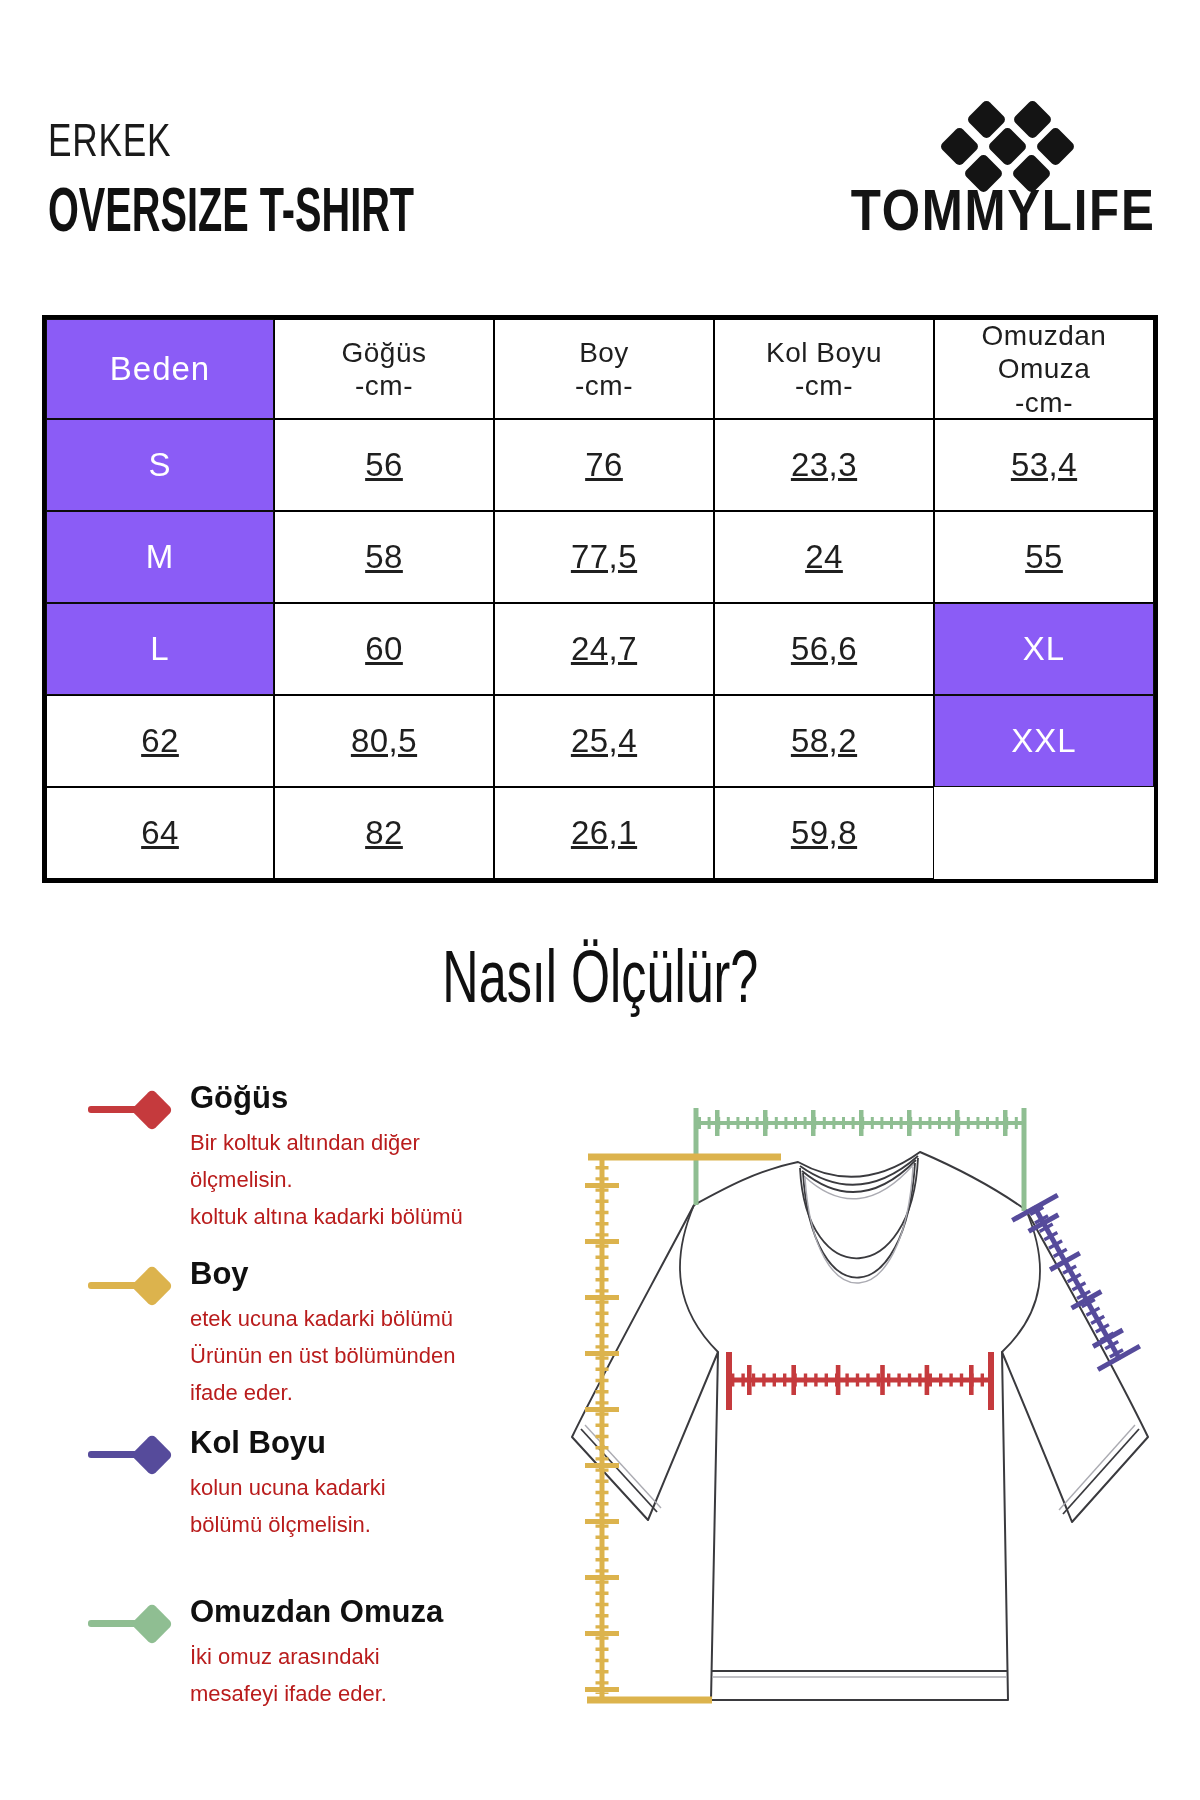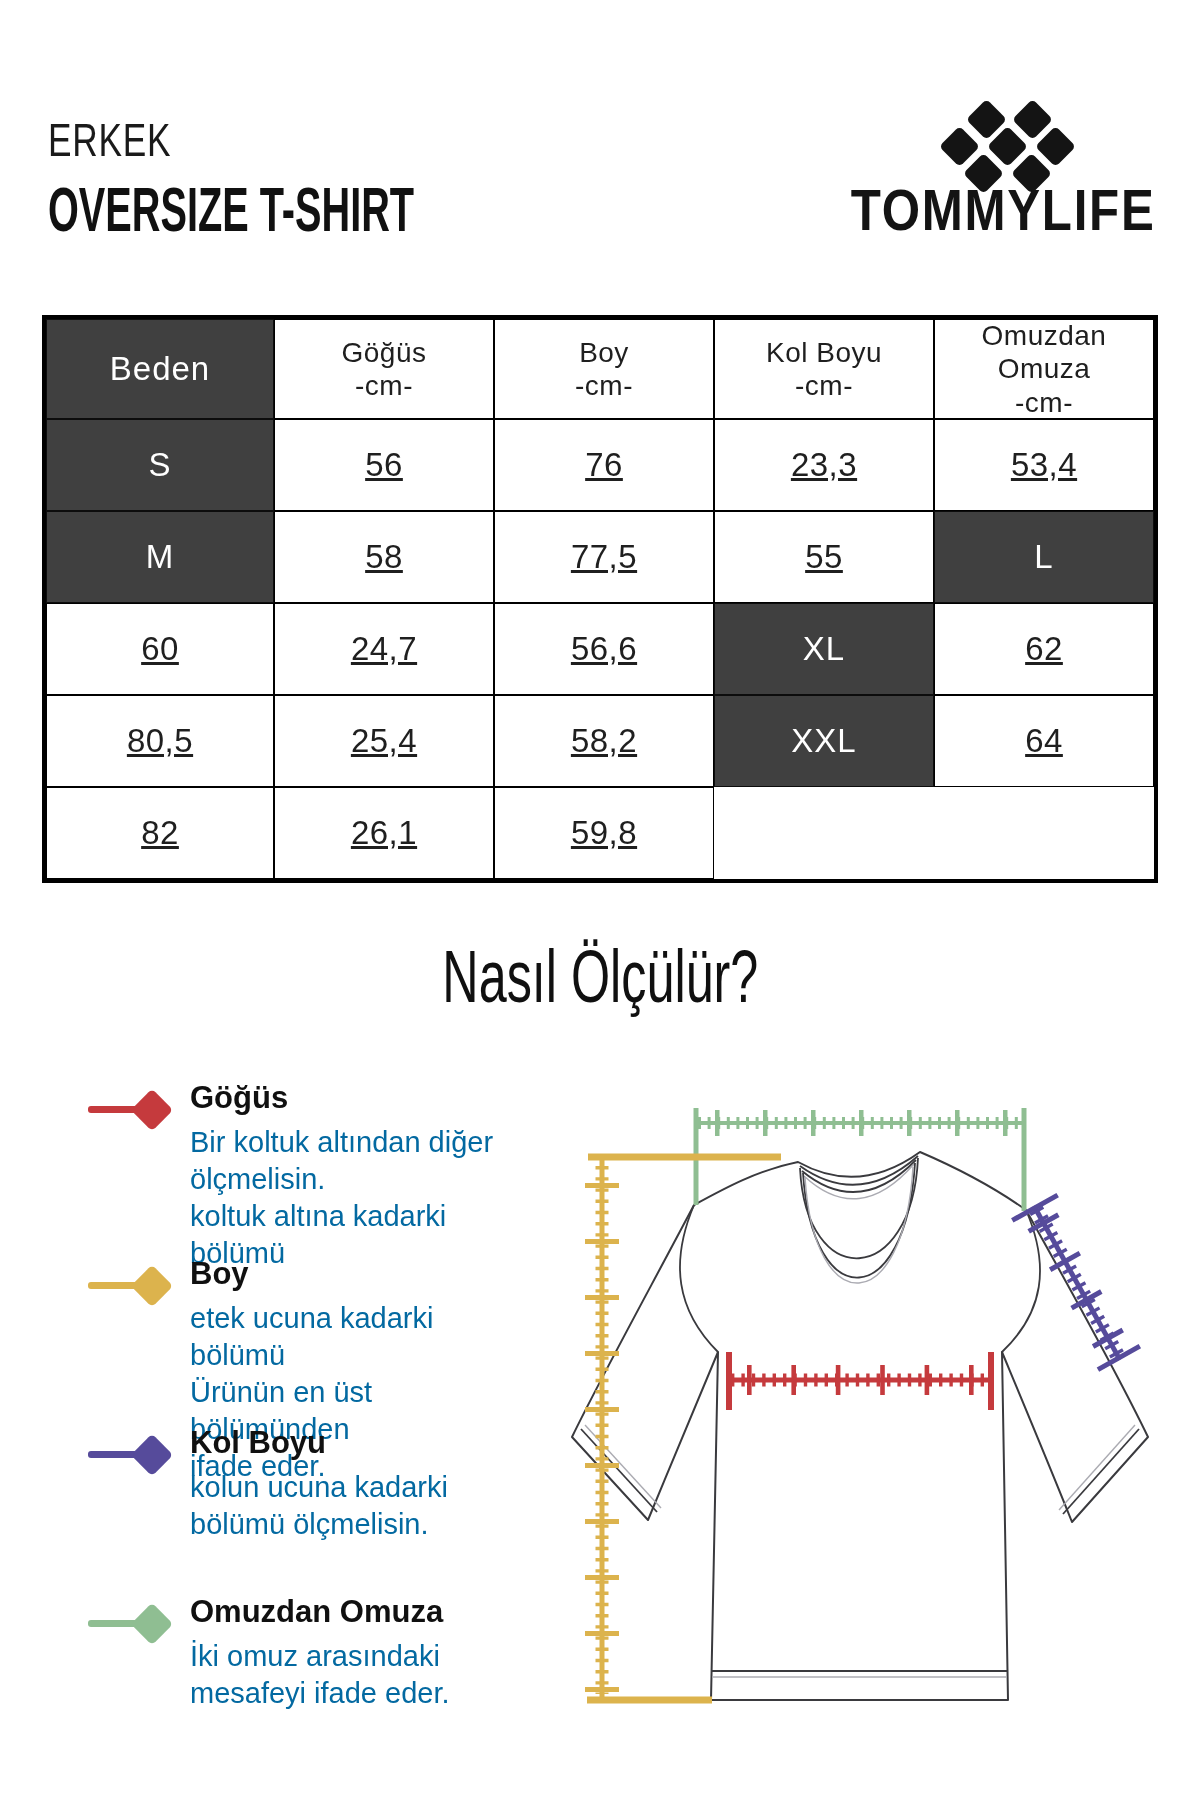--- a/index.html
+++ b/index.html
@@ -20,37 +20,37 @@
              transform:rotate(45deg);}
 
   
   .size-table{left:42px;top:315px;width:1116px;height:568px;border:4px solid #000;
               box-sizing:border-box;display:grid;
               grid-template-columns:228px 1fr 1fr 1fr 1fr;
               grid-template-rows:100px repeat(5,1fr);background:#fff;}
   .cell{border:1.2px solid #000;display:flex;flex-direction:column;
         align-items:center;justify-content:center;text-align:center;}
   .cell.head{font-size:28px;line-height:1.18;color:#1f1f1f;letter-spacing:0.5px;padding:0 8px;}
-  .cell.dark{background:#404040;color:#ffffff;border-color:#0c0c0c;}
+  .cell.dark{background:#8b5cf6;color:#ffffff;border-color:#0c0c0c;}
   .cell.corner{font-size:33px;letter-spacing:1px;}
   .cell.size{font-size:33px;letter-spacing:1px;}
   .cell.val{font-size:33px;letter-spacing:0.5px;color:#1f1f1f;text-decoration:underline;}
 
   
   .howto-title{left:0;top:938px;width:1200px;text-align:center;text-decoration:underline;}
   .howto-title span{display:inline-block;font-size:74px;font-weight:400;color:#101010;
                     transform:scaleX(0.68);transform-origin:center top;line-height:1.05;}
 
   .legend-item{left:86px;width:430px;}
   .marker-line{position:absolute;left:2px;top:26px;width:62px;height:7px;border-radius:3px;}
   .marker-diamond{position:absolute;left:51px;top:15px;width:30px;height:30px;border-radius:5px;
                   transform:rotate(45deg);}
   .legend-text{margin-left:104px;}
   .legend-title{font-size:31px;font-weight:700;color:#101010;margin-bottom:8px;}
-  .legend-desc{font-size:29px;line-height:37px;color:#0369a1;}
+  .legend-desc{font-size:22px;line-height:37px;color:#b91c1c;}
 
   
   .diagram{left:480px;top:990px;width:680px;height:720px;}
   .shirt-main{fill:#ffffff;stroke:#3a3a3e;stroke-width:2;stroke-linejoin:round;}
   .shirt-line{fill:none;stroke:#3a3a3e;stroke-width:1.8;}
   .shirt-gray{fill:none;stroke:#ababb2;stroke-width:1.4;}
 </style>
 </head>
 <body>
 
@@ -89,20 +89,21 @@
 
   <div class="cell dark size">S</div>
   <div class="cell val">56</div>
   <div class="cell val">76</div>
   <div class="cell val">23,3</div>
   <div class="cell val">53,4</div>
 
   <div class="cell dark size">M</div>
   <div class="cell val">58</div>
   <div class="cell val">77,5</div>
+  <div class="cell val">24</div>
   <div class="cell val">55</div>
 
   <div class="cell dark size">L</div>
   <div class="cell val">60</div>
   <div class="cell val">24,7</div>
   <div class="cell val">56,6</div>
 
   <div class="cell dark size">XL</div>
   <div class="cell val">62</div>
   <div class="cell val">80,5</div>

